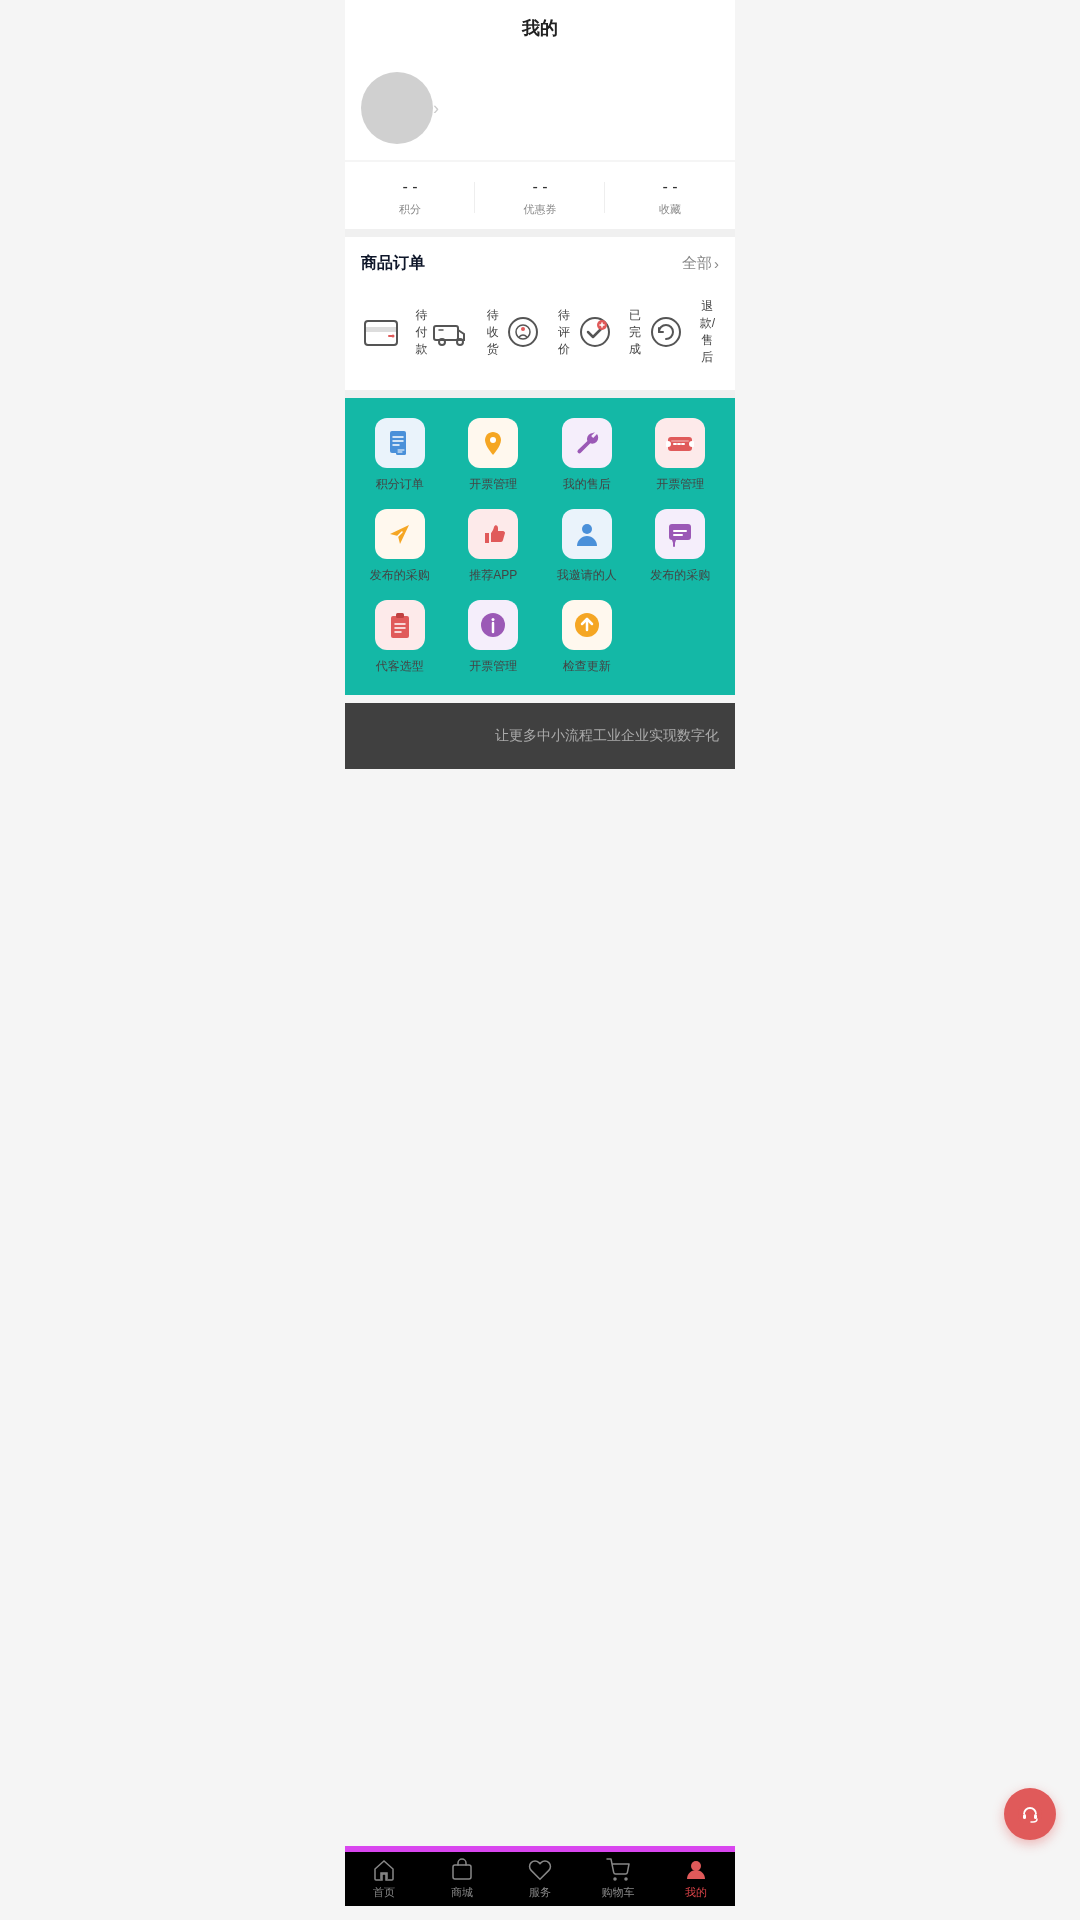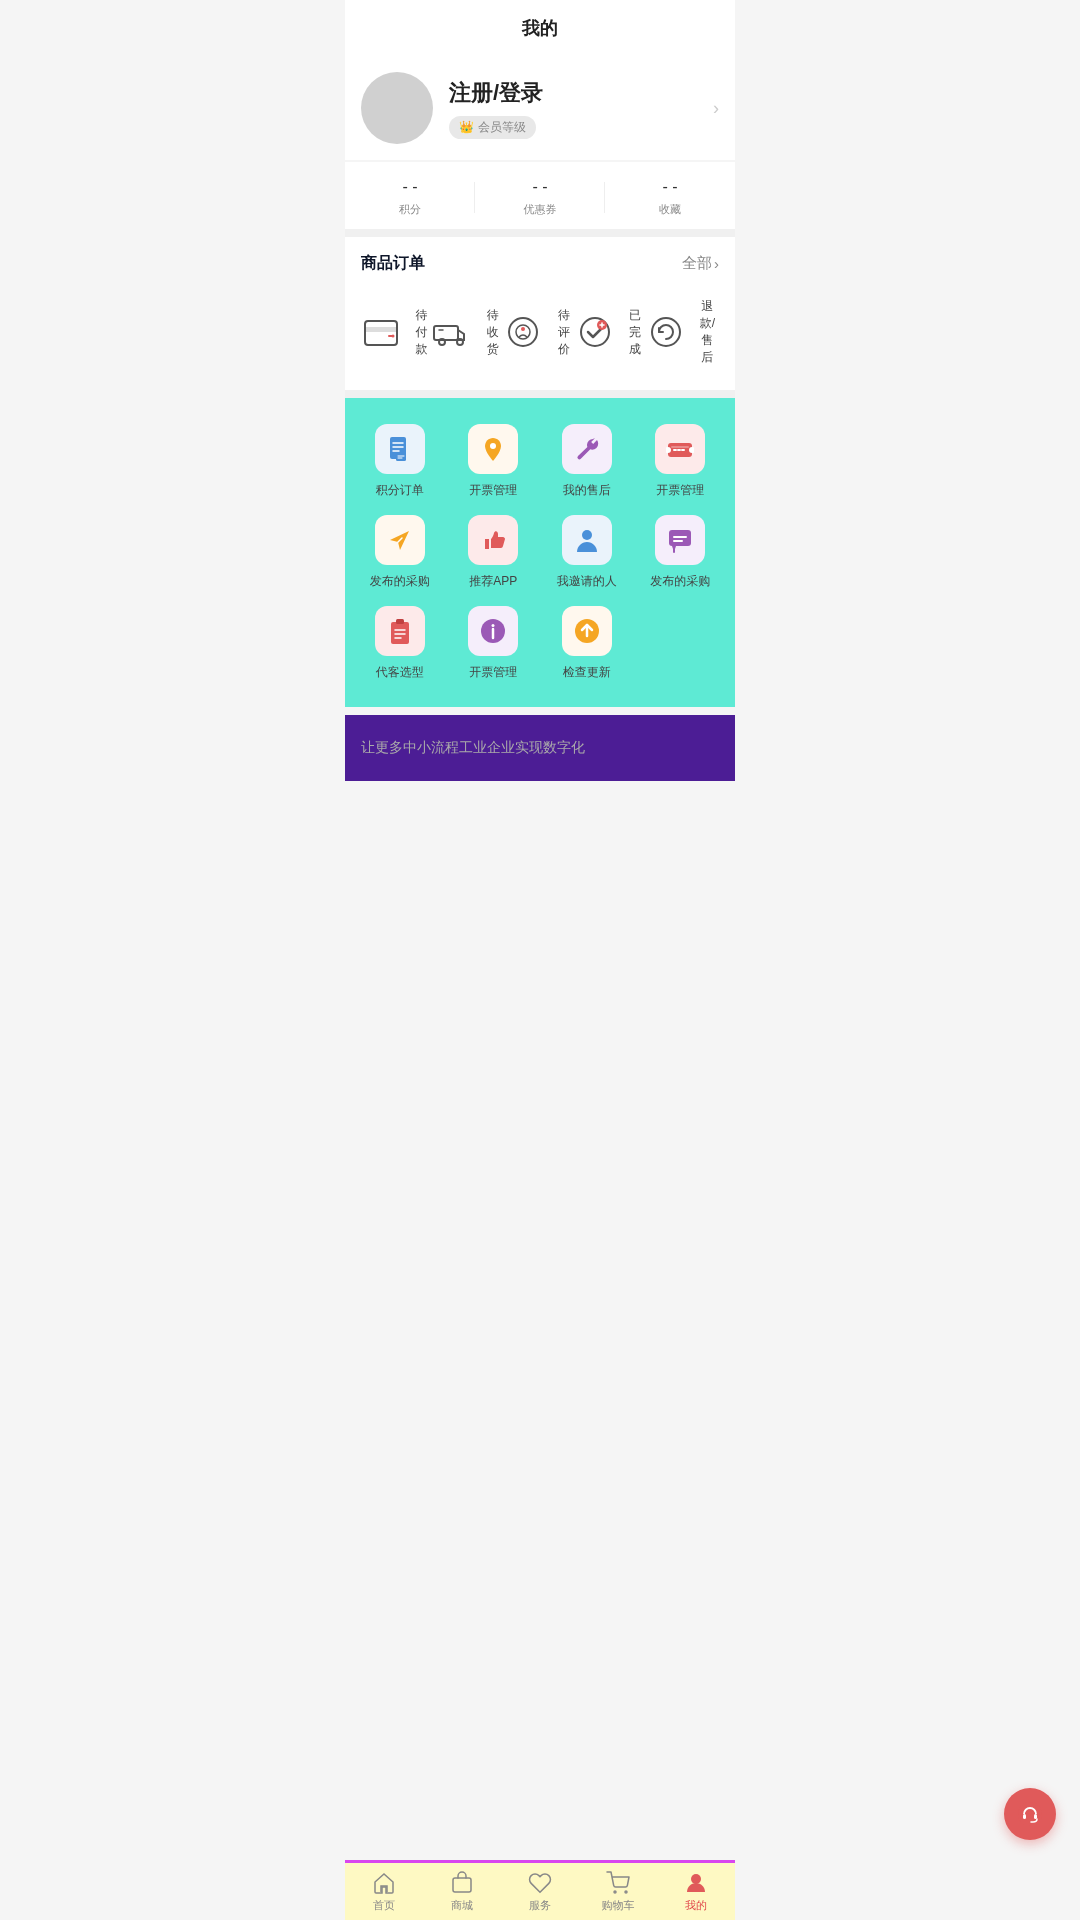--- a/index.html
+++ b/index.html
@@ -157,22 +157,22 @@
     }
 
     
     .icon-svg {
       width: 40px;
       height: 40px;
     }
 
     
     .services-section {
-      background: #5eead4;
-      padding: 26px 8px;
+      background: #14b8a6;
+      padding: 20px 8px;
     }
     .services-grid {
       display: grid;
       grid-template-columns: repeat(4, 1fr);
       gap: 16px 0;
     }
     .service-item {
       display: flex;
       flex-direction: column;
       align-items: center;
@@ -189,24 +189,24 @@
       font-size: 24px;
     }
     .service-label {
       font-size: 12px;
       color: #444;
       text-align: center;
     }
 
     
     .bottom-banner {
-      background: #4c1d95;
+      background: #404040;
       margin-top: 8px;
       padding: 24px 16px;
-      text-align: left;
+      text-align: right;
       font-size: 14px;
       color: #aaa;
     }
 
     
     .fab {
       position: fixed;
       bottom: 80px;
       right: 24px;
       width: 52px;
@@ -217,26 +217,26 @@
       align-items: center;
       justify-content: center;
       box-shadow: 0 4px 12px rgba(224,90,90,0.4);
       z-index: 100;
       cursor: pointer;
     }
 
     
     .bottom-nav {
       position: fixed;
-      bottom: 0;
+      bottom: 14px;
       left: 50%;
       transform: translateX(-50%);
       width: 390px;
-      background: #fef9c3;
-      border-top: 3px solid #d946ef;
+      background: #000000;
+      border-top: 6px solid #d946ef;
       display: flex;
       height: 60px;
       z-index: 200;
     }
     .nav-item {
       flex: 1;
       display: flex;
       flex-direction: column;
       align-items: center;
       justify-content: center;
@@ -259,27 +259,20 @@
 <body>
 
 <div class="page-content">
 
   <div class="header">
     <span>我的</span>
   </div>
 
   <div class="profile-section">
     <div class="avatar"></div>
-    <div class="profile-info">
-      <div class="profile-name">注册/登录</div>
-      <div class="member-badge">
-        <span class="crown-icon">👑</span>
-        <span>会员等级</span>
-      </div>
-    </div>
     <span class="chevron-right">›</span>
   </div>
 
   <div class="stats-section">
     <div class="stat-item">
       <div class="stat-value">- -</div>
       <div class="stat-label">积分</div>
     </div>
     <div class="stat-item">
       <div class="stat-value">- -</div>

